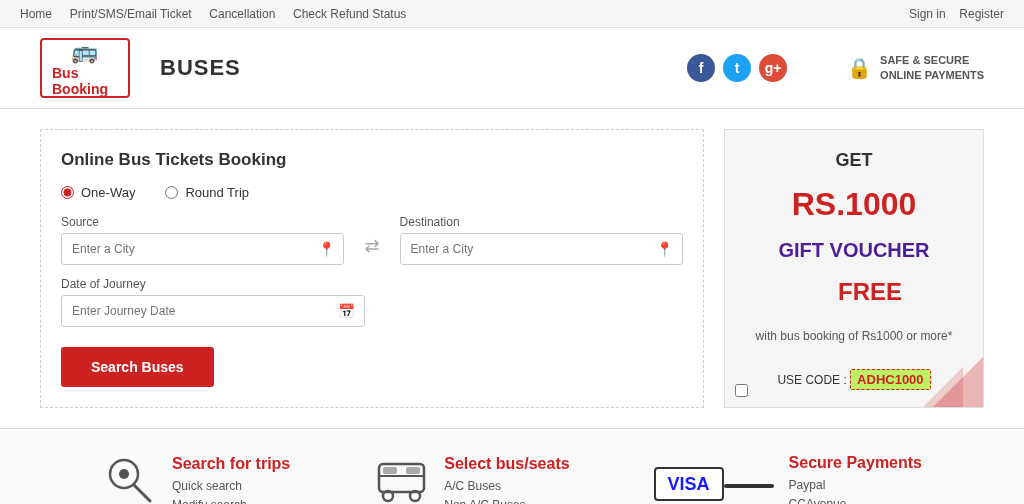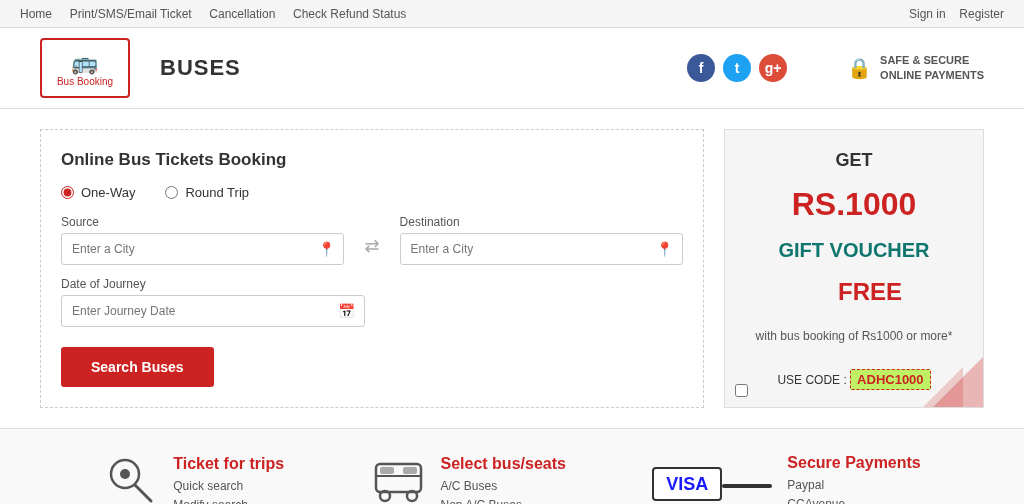--- a/index.html
+++ b/index.html
@@ -45,23 +45,23 @@
       width: 90px;
       height: 60px;
       justify-content: center;
       margin-right: 30px;
     }
     .logo-bus {
       font-size: 22px;
       color: #cc2222;
     }
     .logo-text {
-      font-size: 10px;
-      color: #cc2222;
-      font-weight: normal;
+      font-size: 14px;
+      color: #cc2222;
+      font-weight: bold;
     }
     .header-title {
       font-size: 22px;
       font-weight: bold;
       color: #333;
       margin-right: auto;
       letter-spacing: 1px;
     }
     .social-icons {
       display: flex;
@@ -208,21 +208,21 @@
       font-weight: bold;
     }
     .ad-amount {
       font-size: 32px;
       color: #cc2222;
       font-weight: bold;
       line-height: 1.1;
     }
     .ad-gift {
       font-size: 20px;
-      color: #0f766e;
+      color: #4c1d95;
       font-weight: bold;
     }
     .ad-free {
       font-size: 24px;
       font-weight: bold;
       color: #cc2222;
       margin-left: 32px;
     }
     .ad-sub {
       font-size: 12px;
@@ -431,21 +431,21 @@
 
   <div class="feature-item">
     <div class="feature-icon">
       <svg width="55" height="55" viewBox="0 0 55 55" fill="none" xmlns="http://www.w3.org/2000/svg">
         <circle cx="22" cy="20" r="14" stroke="#555" stroke-width="2.5" fill="none"></circle>
         <circle cx="22" cy="20" r="5" fill="#555"></circle>
         <line x1="32" y1="31" x2="48" y2="47" stroke="#555" stroke-width="3" stroke-linecap="round"></line>
       </svg>
     </div>
     <div class="feature-content">
-      <div class="feature-title">Ticket for trips</div>
+      <div class="feature-title">Search for trips</div>
       <div class="feature-desc">
         <div>Quick search</div>
         <div>Modify search</div>
       </div>
     </div>
   </div>
 
   <div class="feature-item">
     <div class="feature-icon">
       <svg width="55" height="55" viewBox="0 0 55 55" fill="none" xmlns="http://www.w3.org/2000/svg">

